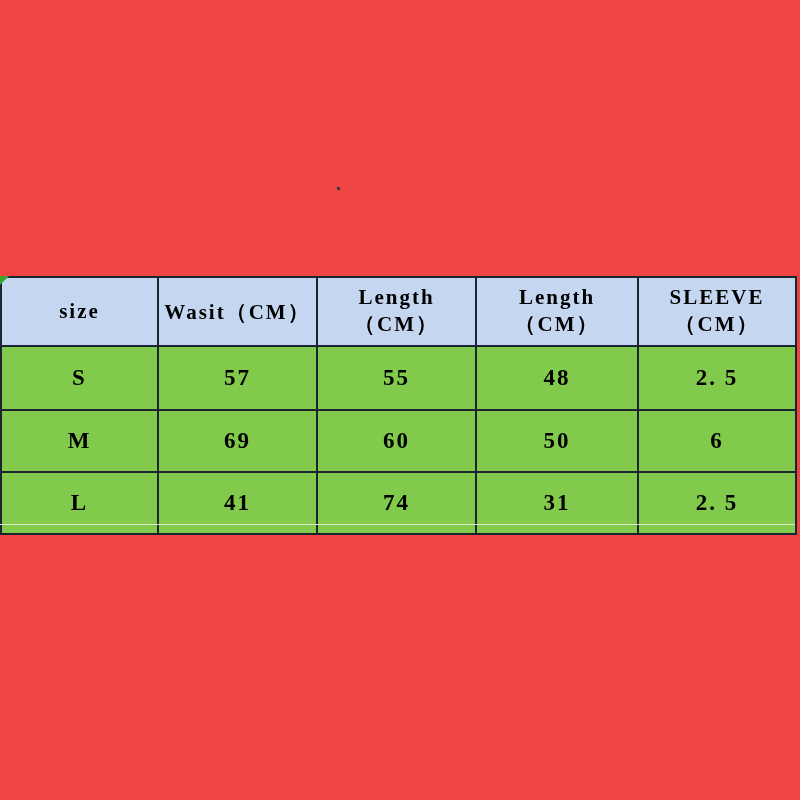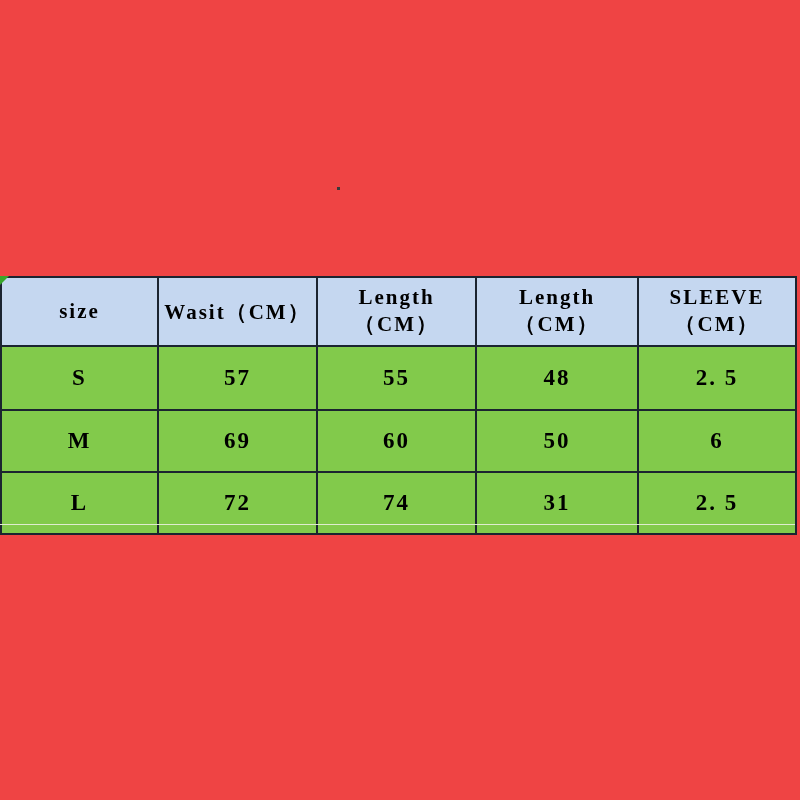--- a/index.html
+++ b/index.html
@@ -149,21 +149,21 @@
         </tr>
         <tr>
           <td>M</td>
           <td>69</td>
           <td>60</td>
           <td>50</td>
           <td>6</td>
         </tr>
         <tr>
           <td>L</td>
-          <td>72</td>
+          <td>41</td>
           <td>74</td>
           <td>31</td>
           <td>2. 5</td>
         </tr>
       </tbody>
     </table>
   </div>
 
   <div id="corner-artifact"></div>
   <div id="under-rule"></div>

